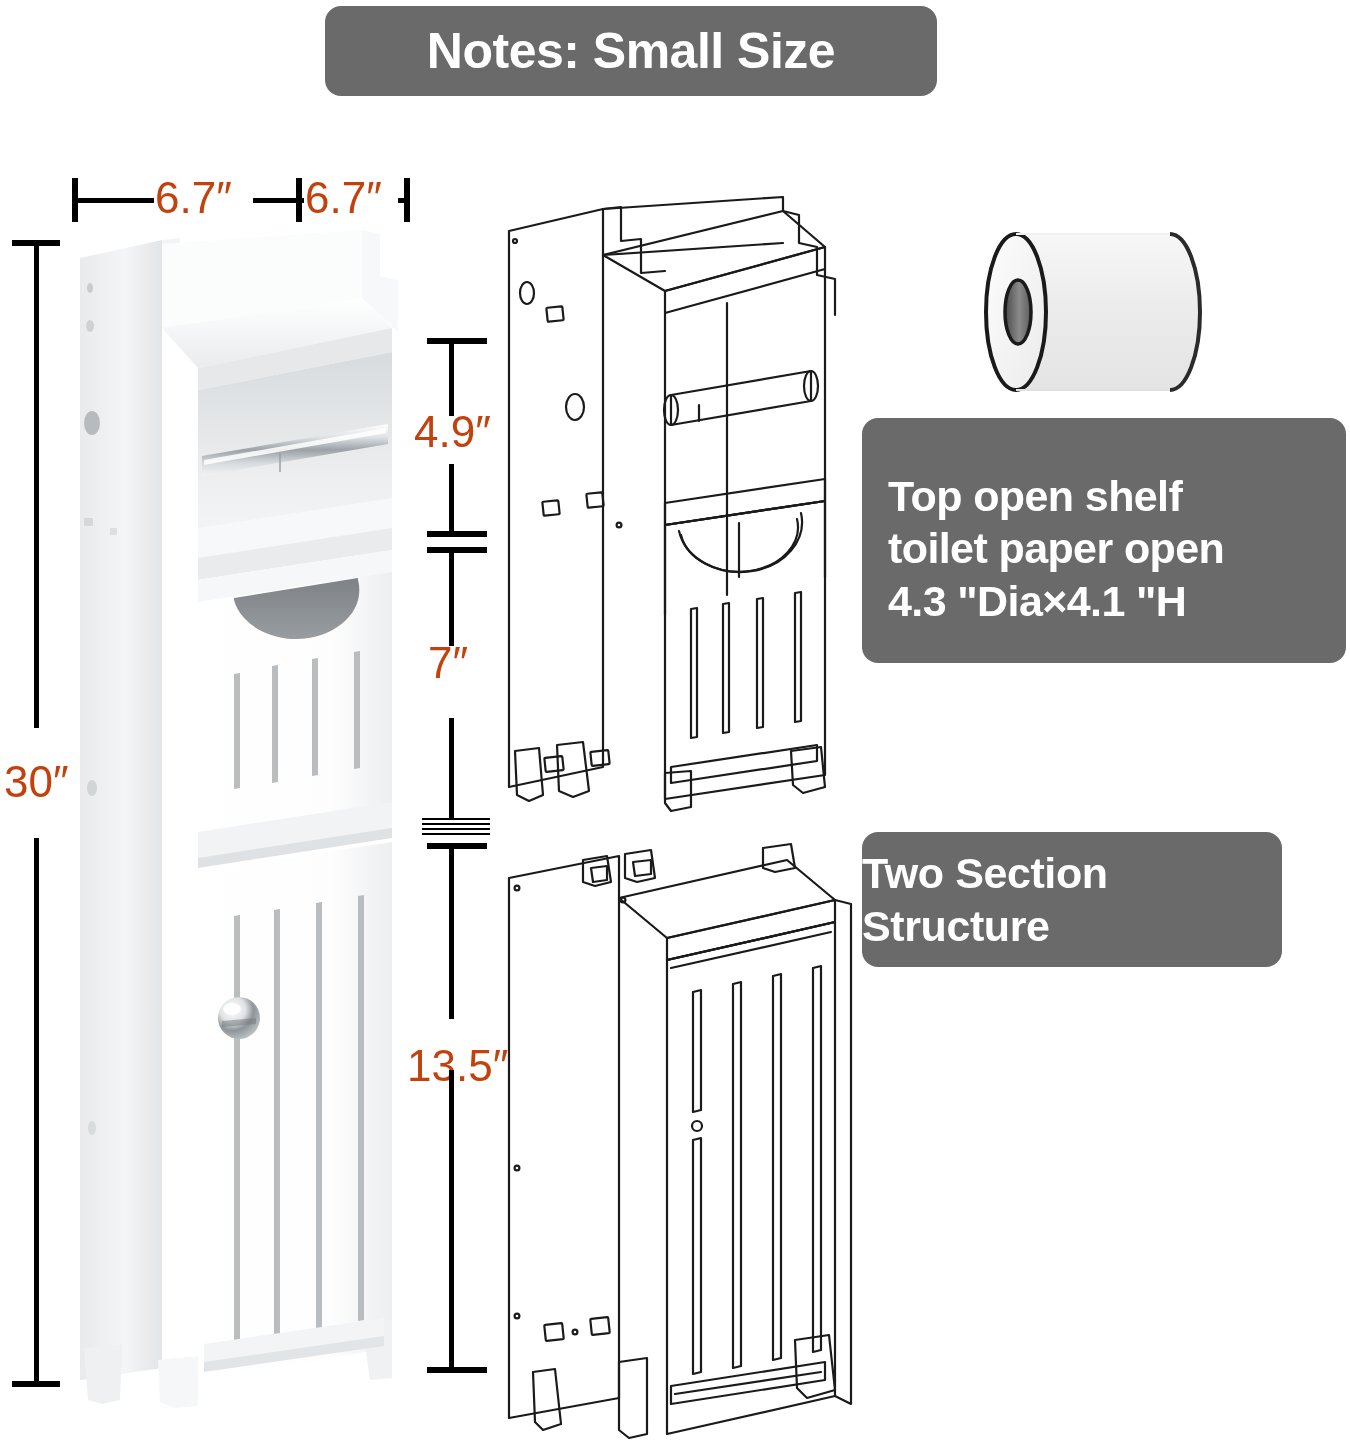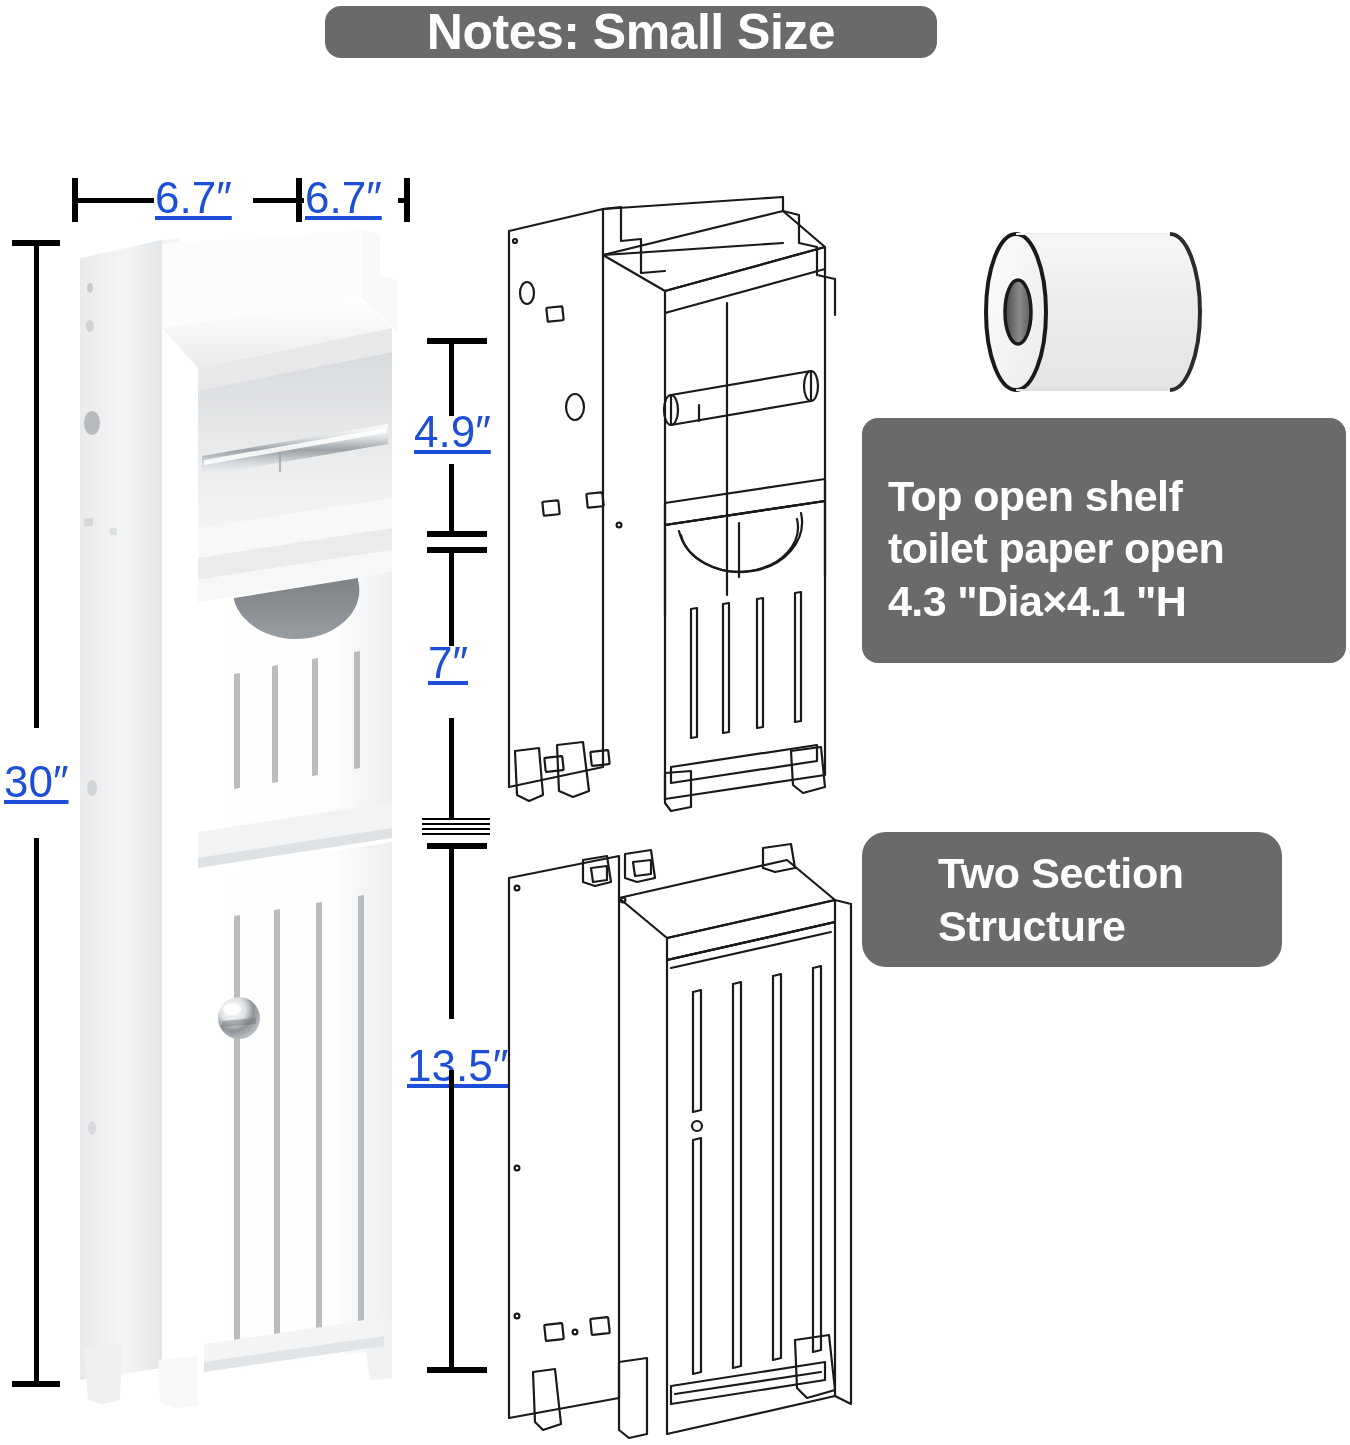--- a/index.html
+++ b/index.html
@@ -25,21 +25,21 @@
     font-weight: bold;
     box-sizing: border-box;
     display: flex;
     flex-direction: column;
     justify-content: center;
   }
   #title-banner {
     left: 325px;
     top: 6px;
     width: 612px;
-    height: 52px;
+    height: 90px;
     border-radius: 16px;
     align-items: center;
   }
   #title-banner .banner-text {
     font-size: 50px;
     letter-spacing: -0.5px;
     line-height: 1;
     white-space: nowrap;
   }
   #shelf-note-banner {
@@ -54,39 +54,37 @@
     font-size: 43px;
     line-height: 1.21;
     letter-spacing: -0.6px;
     white-space: nowrap;
   }
   #structure-banner {
     left: 862px;
     top: 832px;
     width: 420px;
     height: 135px;
-    border-radius: 24px;
-    padding-left: 76px;
+    border-radius: 16px;
   }
   #structure-banner .banner-line {
     font-size: 43px;
     line-height: 1.22;
     letter-spacing: -0.4px;
     white-space: nowrap;
   }
 
   
   .dim-label {
     position: absolute;
-    color: #1d4ed8;
+    color: #c2410c;
     font-size: 44px;
     font-weight: 400;
     white-space: nowrap;
     font-family: "Liberation Sans", sans-serif;
-    text-decoration: underline;
   }
   .rule-h { position: absolute; background: #000; height: 5px; }
   .rule-v { position: absolute; background: #000; width: 5px; }
   .tick-v { position: absolute; background: #000; width: 6px; }
   .tick-h { position: absolute; background: #000; height: 6px; }
   .hatch-line { position: absolute; background: #000; height: 2px; }
 
   
   .art { position: absolute; }
   .lineart { position: absolute; }

